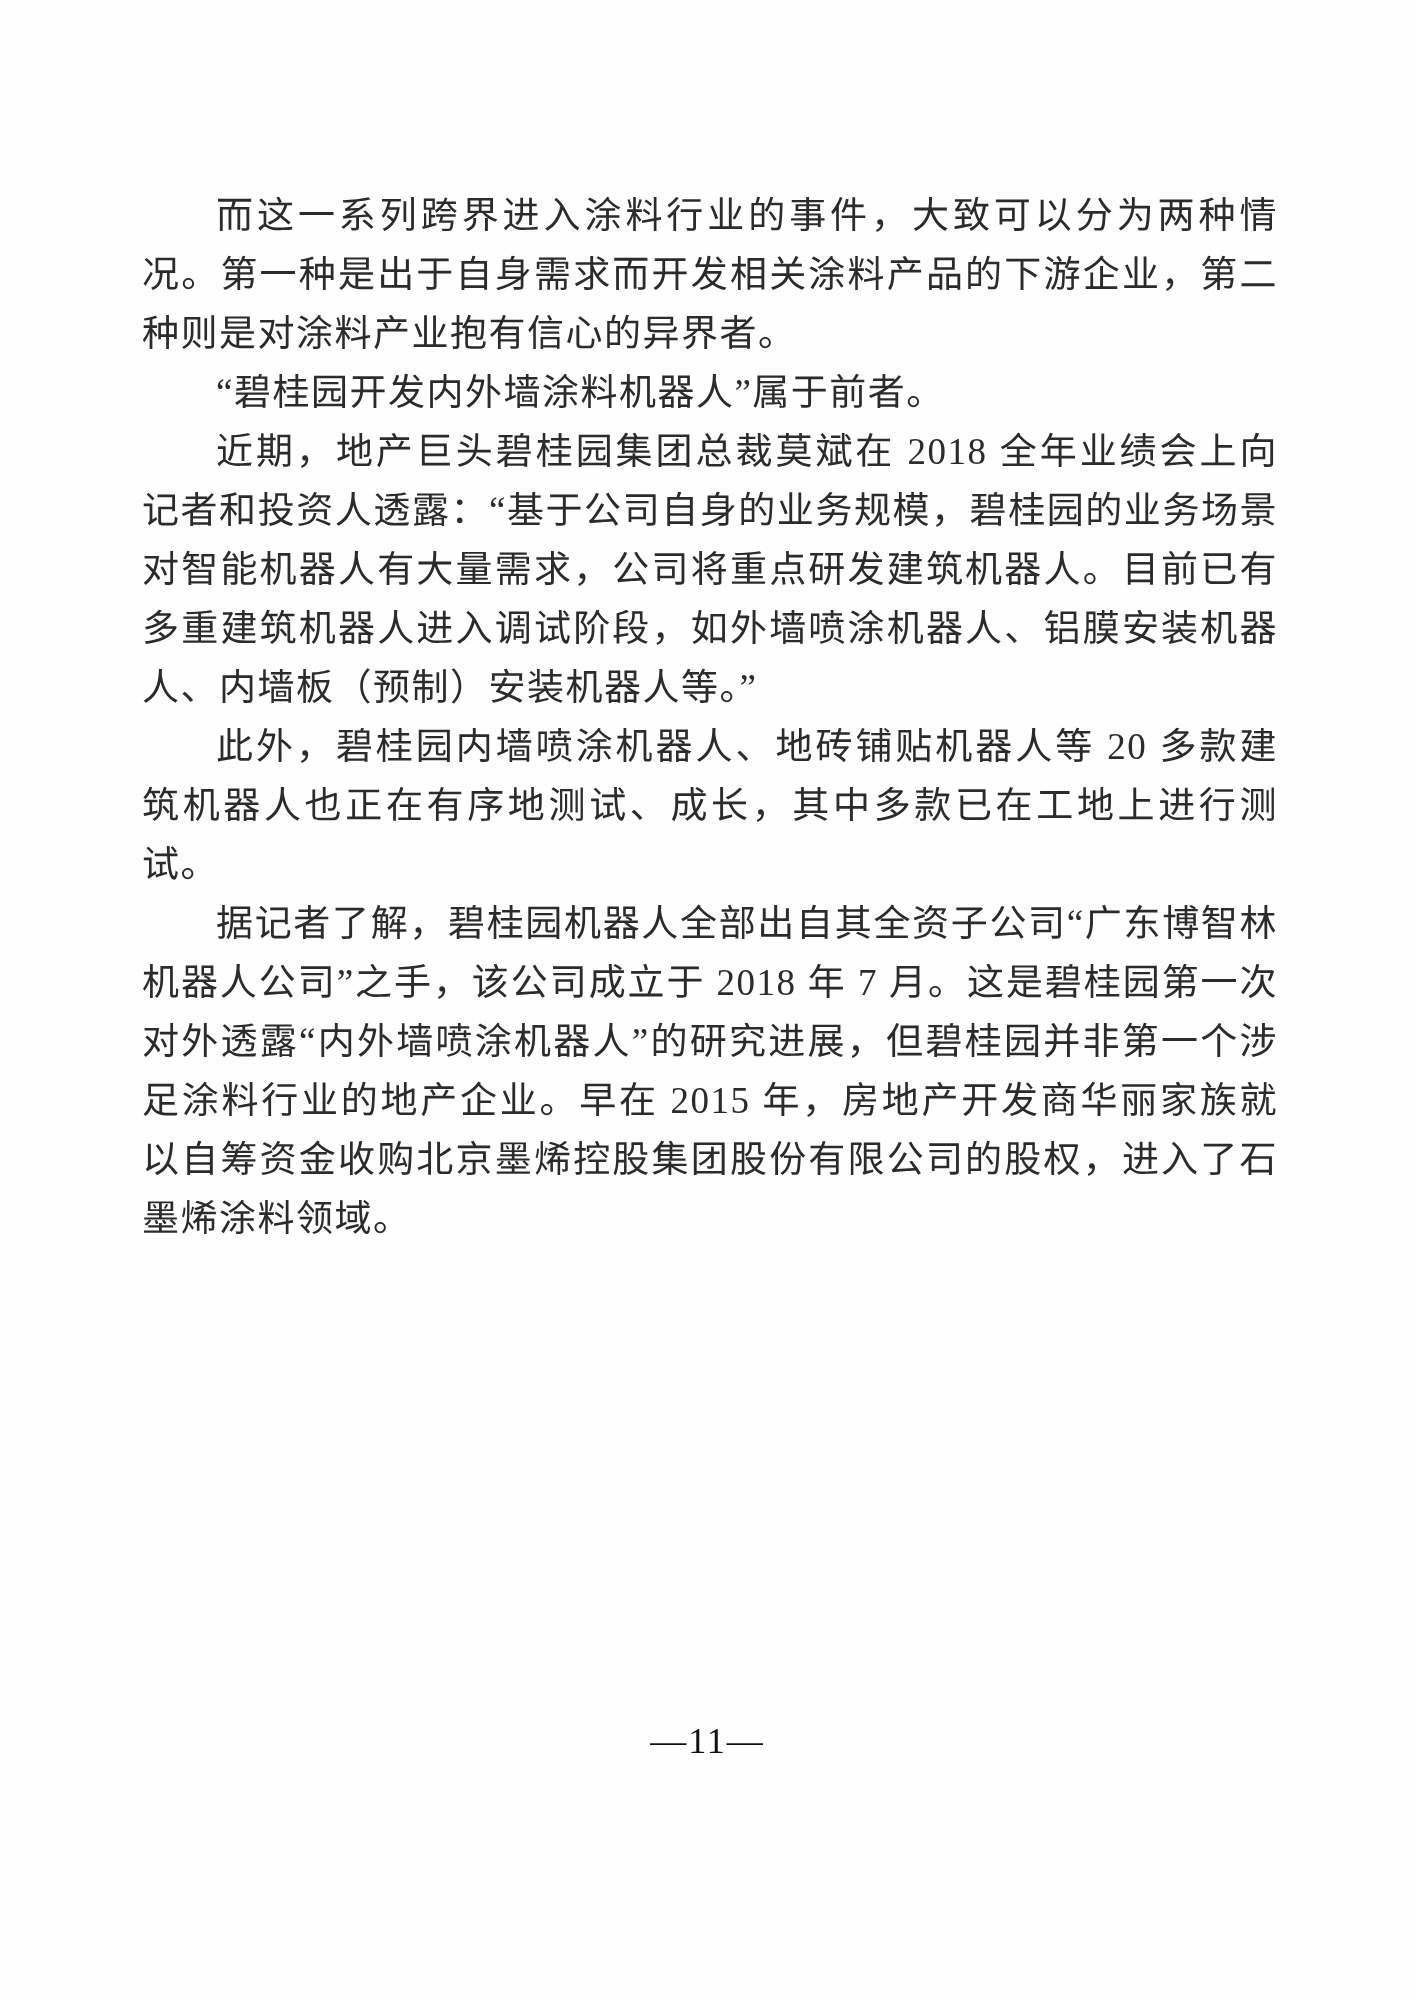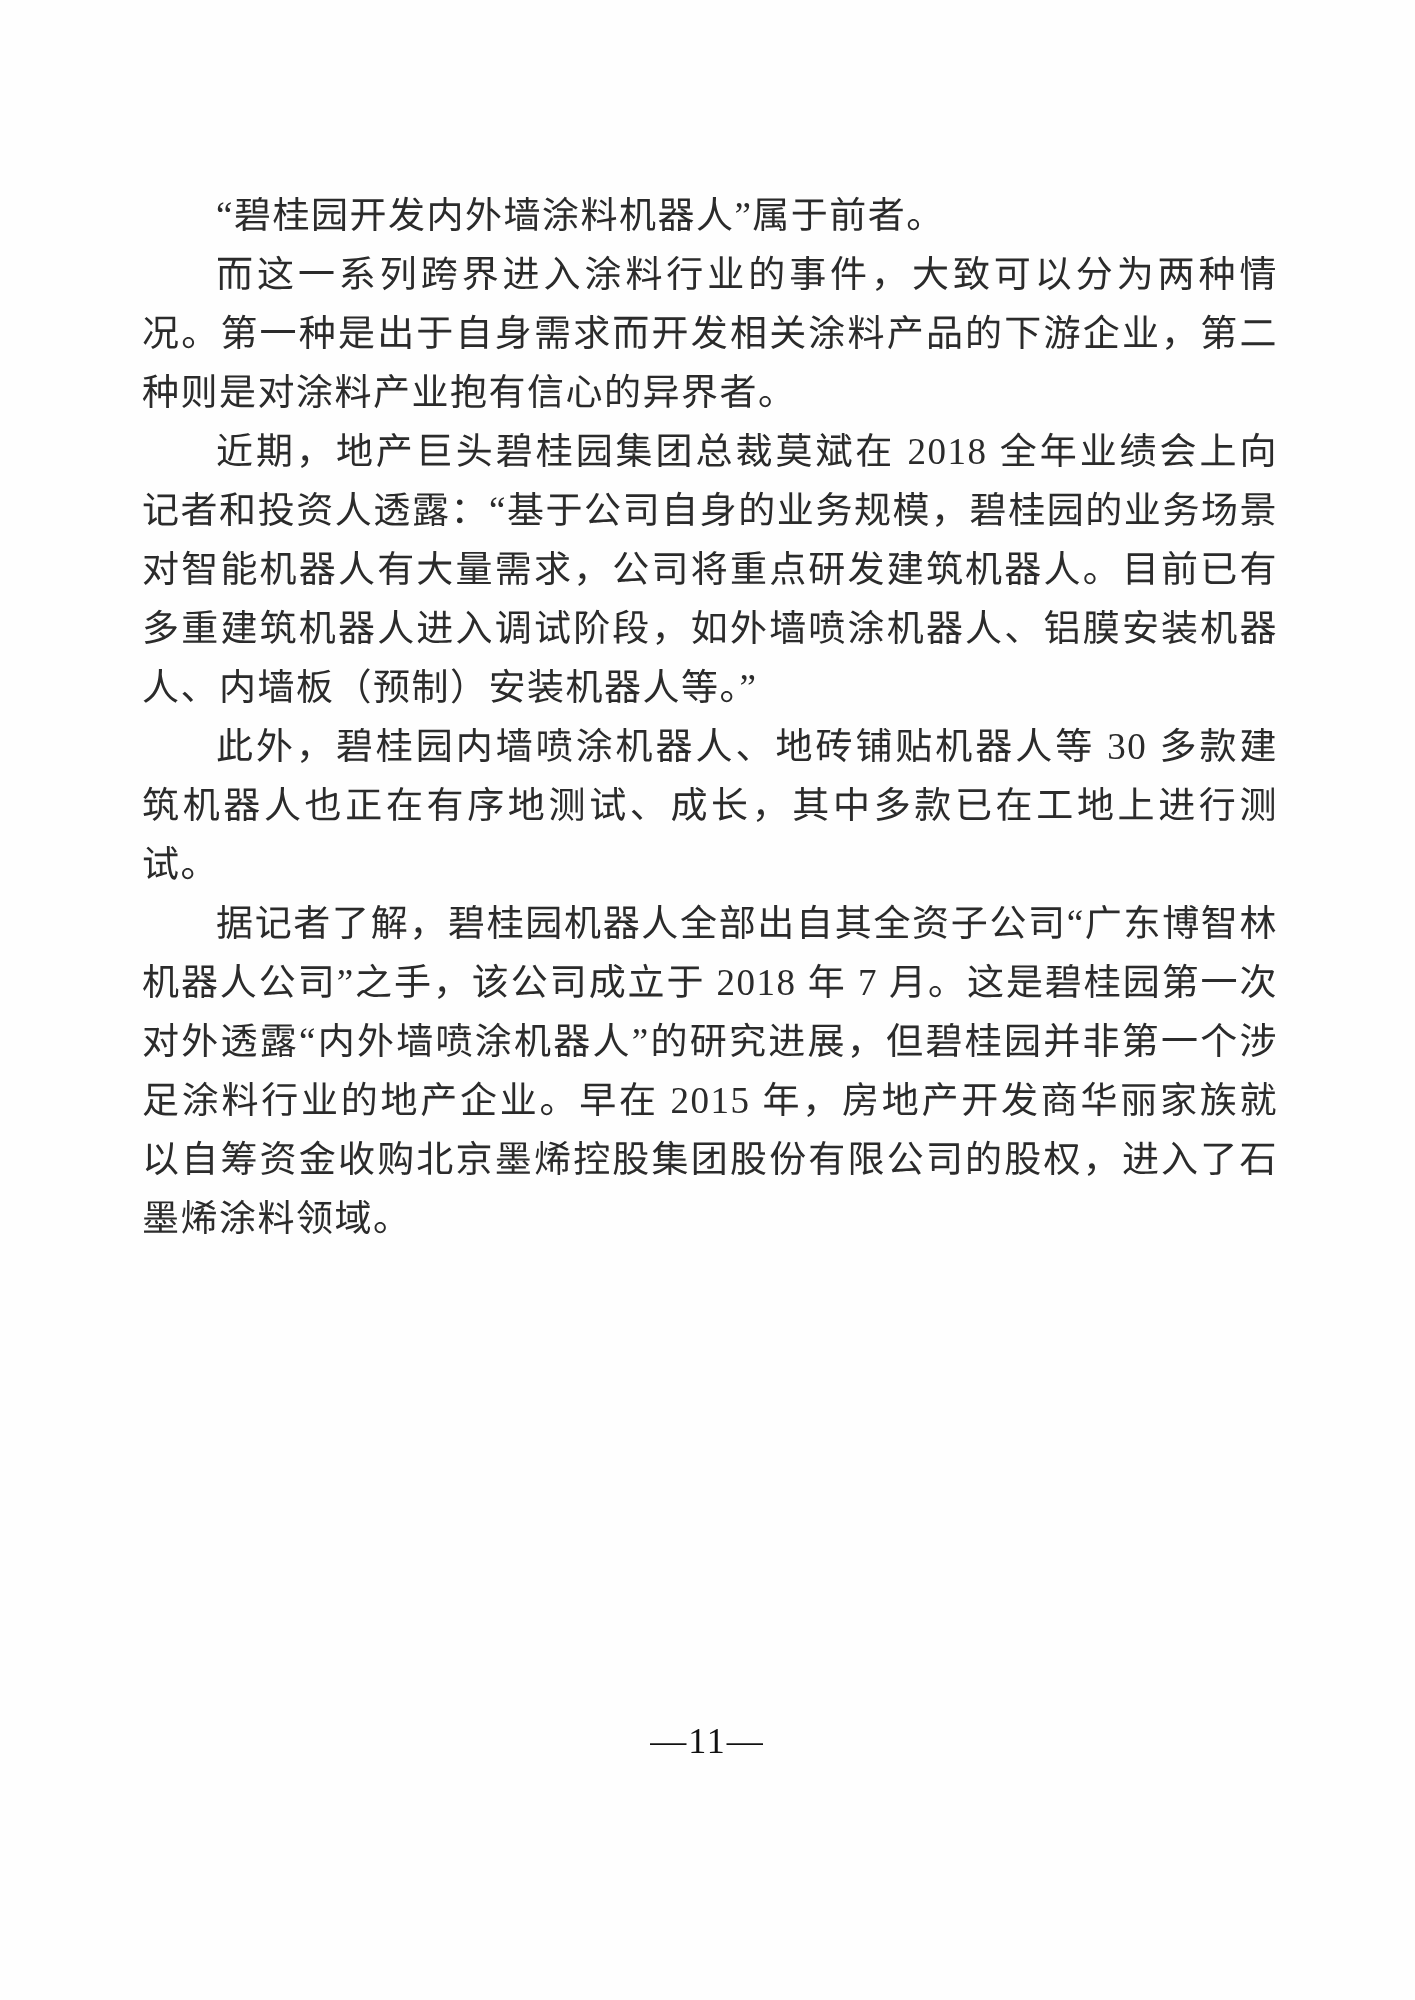--- a/index.html
+++ b/index.html
@@ -46,20 +46,20 @@
     font-size: 36px;
     letter-spacing: 2px;
     color: #111;
   }
 </style>
 </head>
 <body>
 
 <div class="page">
   <div class="content">
+    <p class="para">而这一系列跨界进入涂料行业的事件，大致可以分为两种情况。第一种是出于自身需求而开发相关涂料产品的下游企业，第二种则是对涂料产业抱有信心的异界者。</p>
     <p class="para">“碧桂园开发内外墙涂料机器人”属于前者。</p>
-    <p class="para">而这一系列跨界进入涂料行业的事件，大致可以分为两种情况。第一种是出于自身需求而开发相关涂料产品的下游企业，第二种则是对涂料产业抱有信心的异界者。</p>
     <p class="para">近期，地产巨头碧桂园集团总裁莫斌在 2018 全年业绩会上向记者和投资人透露：“基于公司自身的业务规模，碧桂园的业务场景对智能机器人有大量需求，公司将重点研发建筑机器人。目前已有多重建筑机器人进入调试阶段，如外墙喷涂机器人、铝膜安装机器人、内墙板（预制）安装机器人等。”</p>
-    <p class="para">此外，碧桂园内墙喷涂机器人、地砖铺贴机器人等 30 多款建筑机器人也正在有序地测试、成长，其中多款已在工地上进行测试。</p>
+    <p class="para">此外，碧桂园内墙喷涂机器人、地砖铺贴机器人等 20 多款建筑机器人也正在有序地测试、成长，其中多款已在工地上进行测试。</p>
     <p class="para">据记者了解，碧桂园机器人全部出自其全资子公司“广东博智林机器人公司”之手，该公司成立于 2018 年 7 月。这是碧桂园第一次对外透露“内外墙喷涂机器人”的研究进展，但碧桂园并非第一个涉足涂料行业的地产企业。早在 2015 年，房地产开发商华丽家族就以自筹资金收购北京墨烯控股集团股份有限公司的股权，进入了石墨烯涂料领域。</p>
   </div>
   <div class="page-number">—11—</div>
 </div>
 
 </body></html>

